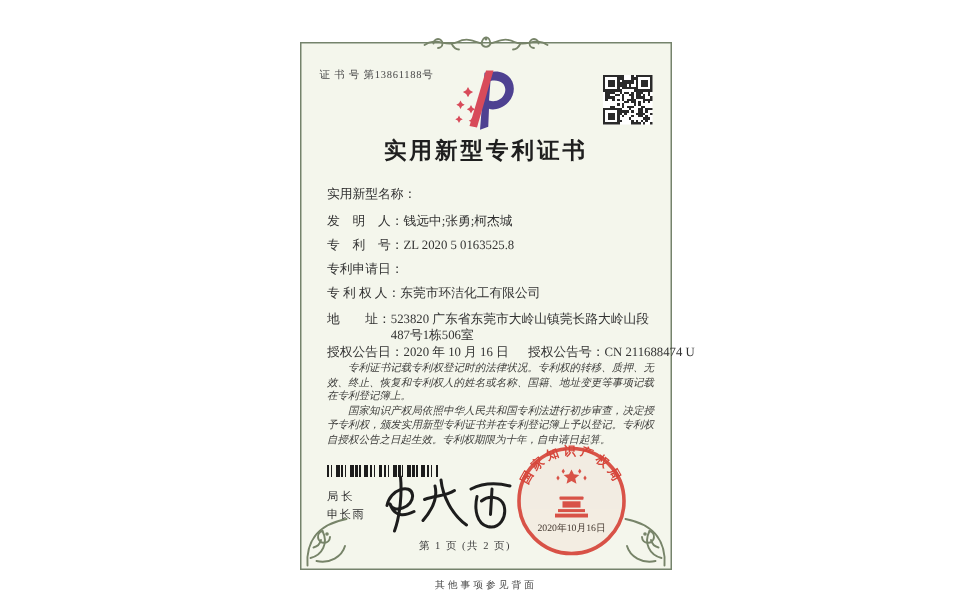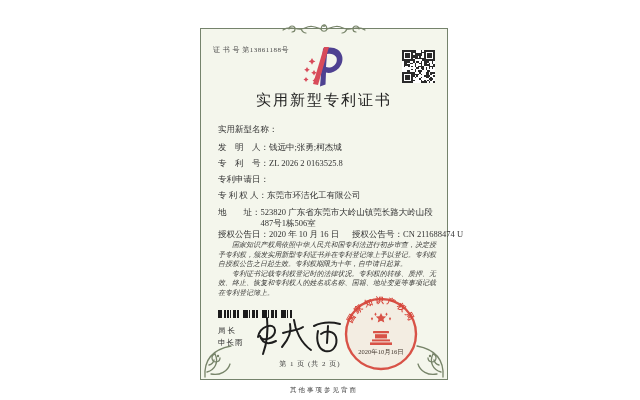--- a/index.html
+++ b/index.html
@@ -12,21 +12,21 @@
   .abs{position:absolute;}
   
   .frame{
     left:200px;top:28px;width:248px;height:352px;
     border:1.5px solid #75836c;background:#f4f6ec;box-sizing:border-box;
   }
   .cert-no{left:213px;top:45px;font-size:7px;letter-spacing:.5px;color:#4a4a4a;}
   .logo{left:303px;top:45px;width:44px;height:42px;}
   .qr{left:402px;top:50px;width:33px;height:33px;background:#fff;}
   .title{left:200px;top:91px;width:248px;text-align:center;
-    font-size:15px;font-weight:400;letter-spacing:2px;color:#1f1f1f;}
+    font-size:15px;font-weight:700;letter-spacing:2px;color:#1f1f1f;}
   
   .row{left:218px;width:222px;display:flex;font-size:8.5px;line-height:1.25;color:#333;}
   .row .lbl{white-space:pre;flex:0 0 auto;}
   .row .val{flex:1 1 auto;}
   .grant .lbl2{position:absolute;left:134px;top:0;white-space:pre;}
   .grant{position:absolute;align-items:center;}
   
   .legal{left:218px;top:241px;width:218px;font-size:7px;line-height:9.6px;
     font-style:italic;color:#40403e;text-align:justify;}
   .legal p{margin:0;text-indent:2em;}
@@ -319,43 +319,43 @@
 
 <div class="abs row" style="top:124px">
   <span class="lbl">实用新型名称：</span>
 </div>
 <div class="abs row" style="top:142px">
   <span class="lbl">发　明　人：</span>
   <span class="val">钱远中;张勇;柯杰城</span>
 </div>
 <div class="abs row" style="top:158px">
   <span class="lbl">专　利　号：</span>
-  <span class="val">ZL 2026 2 0163525.8</span>
+  <span class="val">ZL 2020 5 0163525.8</span>
 </div>
 <div class="abs row" style="top:174px">
   <span class="lbl">专利申请日：</span>
 </div>
 <div class="abs row" style="top:190px">
   <span class="lbl">专 利 权 人：</span>
   <span class="val">东莞市环洁化工有限公司</span>
 </div>
 <div class="abs row" style="top:207px">
   <span class="lbl">地　　址：</span>
   <span class="val">523820 广东省东莞市大岭山镇莞长路大岭山段487号1栋506室</span>
 </div>
 
 <div class="abs row grant" style="top:229px">
   <span class="lbl">授权公告日：</span>
   <span>2020 年 10 月 16 日</span>
   <span class="lbl2"><span>授权公告号：</span><span>CN 211688474 U</span></span>
 </div>
 
 <div class="abs legal">
+  <p>专利证书记载专利权登记时的法律状况。专利权的转移、质押、无效、终止、恢复和专利权人的姓名或名称、国籍、地址变更等事项记载在专利登记簿上。</p>
   <p>国家知识产权局依照中华人民共和国专利法进行初步审查，决定授予专利权，颁发实用新型专利证书并在专利登记簿上予以登记。专利权自授权公告之日起生效。专利权期限为十年，自申请日起算。</p>
-  <p>专利证书记载专利权登记时的法律状况。专利权的转移、质押、无效、终止、恢复和专利权人的姓名或名称、国籍、地址变更等事项记载在专利登记簿上。</p>
 </div>
 
 <div class="abs barcode"></div>
 
 <div class="abs director-title">局长</div>
 <div class="abs director-name">申长雨</div>
 
 <svg class="abs signature" viewBox="0 0 96 46">
   <g stroke="#1d1d1d" stroke-width="2" fill="none" stroke-linecap="round" stroke-linejoin="round">
     <path d="M8,25 C10,14 24,10 25,18 C26,26 12,31 10,24 C13,33 20,32 26,29"></path>

